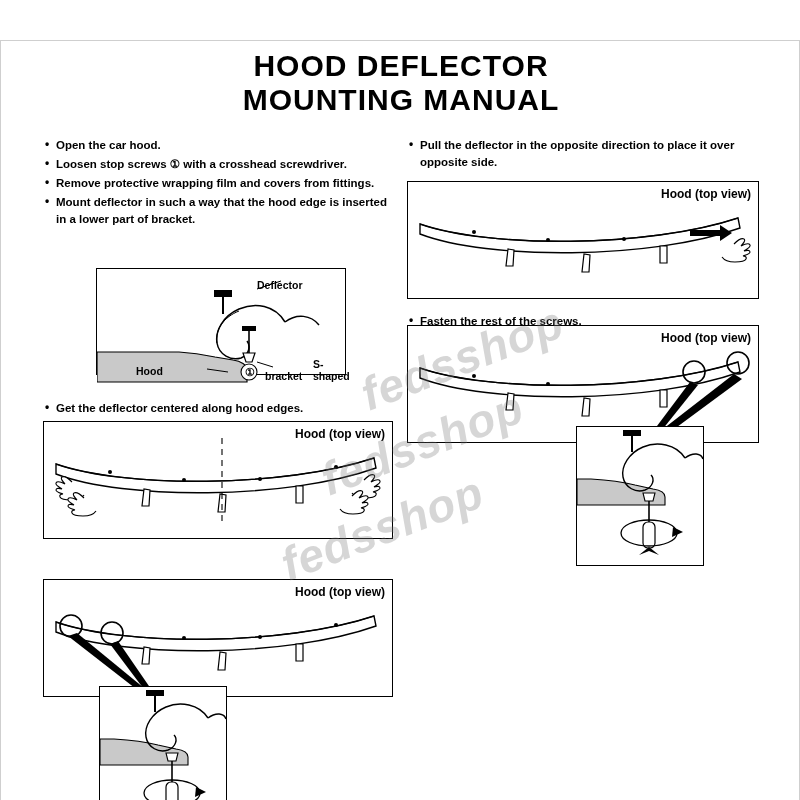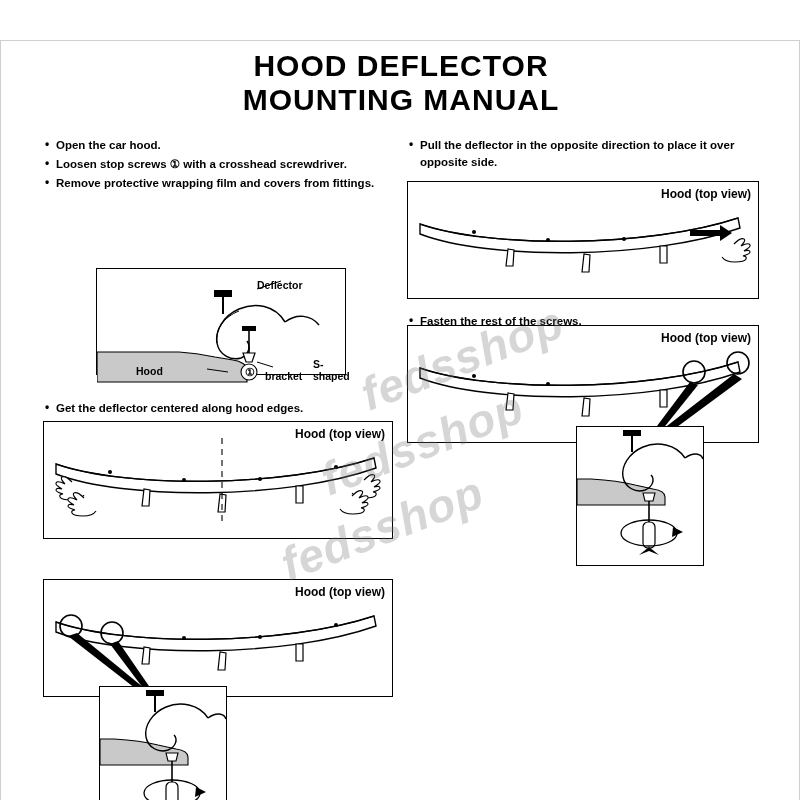--- a/index.html
+++ b/index.html
@@ -122,20 +122,21 @@
 
   <div class="title">
     <span>HOOD DEFLECTOR</span>
     <span class="l2">MOUNTING MANUAL</span>
   </div>
 
   <div class="bullets colL">
     <div class="b">Open the car hood.</div>
     <div class="b">Loosen stop screws ① with a crosshead screwdriver.</div>
     <div class="b">Remove protective wrapping film and covers from fittings.</div>
+    <div class="b">Mount deflector in such a way that the hood edge is inserted in a lower part of bracket.</div>
   </div>
 
   <div class="bullets colR">
     <div class="b">Pull the deflector in the opposite direction to place it over opposite side.</div>
   </div>
 
   <div class="panel" style="left:95px; top:227px; width:250px; height:107px;">
     <svg width="248" height="123" viewBox="0 0 248 123">
 
       <path d="M0,83 L0,113 L150,113 L150,101 C150,96 144,92 136,91 L118,88 C108,86 96,84 82,83 Z" fill="#c9c9c9" stroke="#000" stroke-width="1.2"></path>

